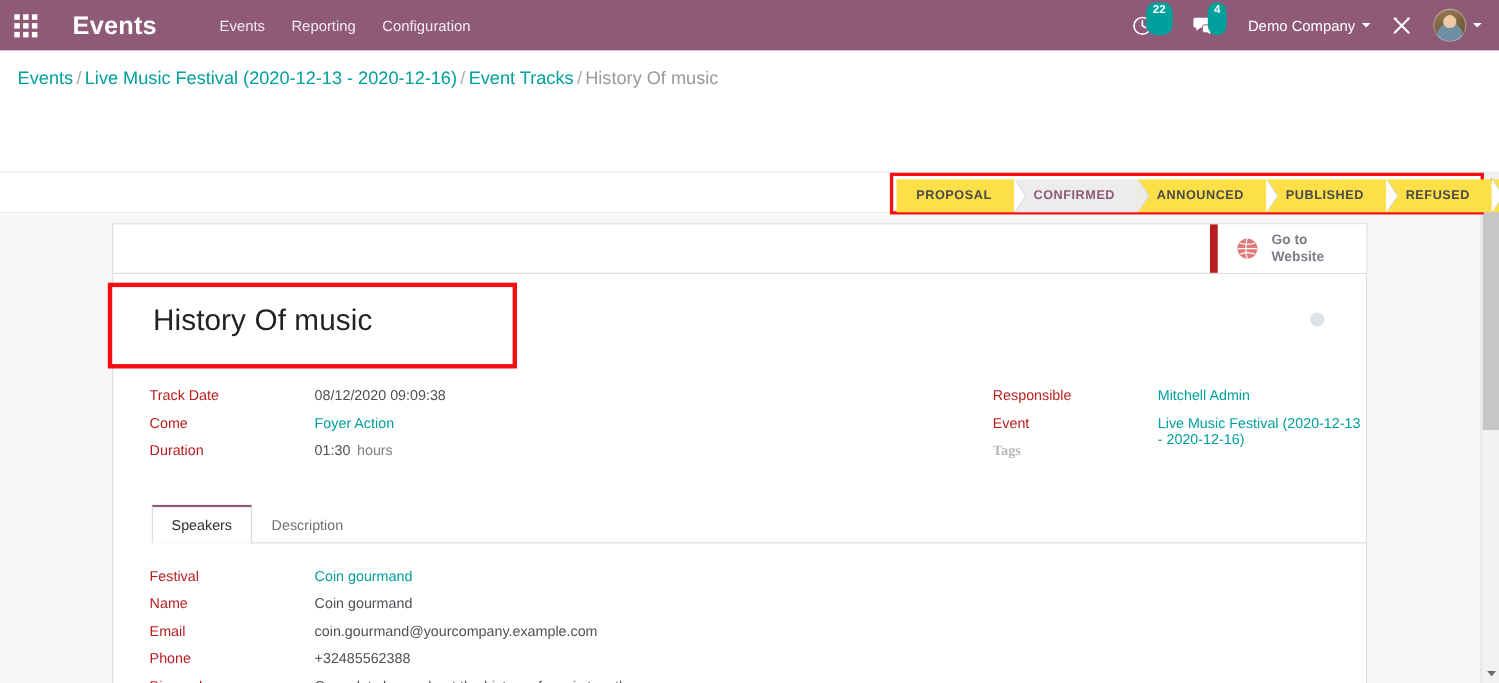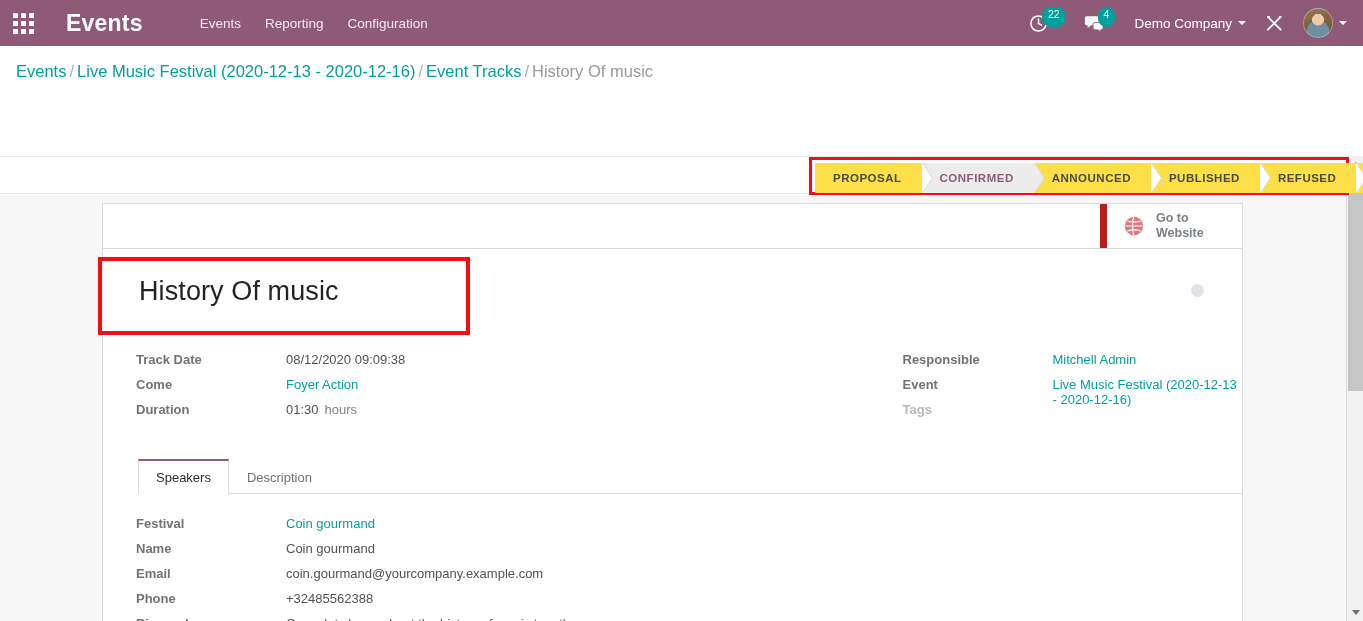--- a/index.html
+++ b/index.html
@@ -36,22 +36,22 @@
   }
   .topright {
     margin-left: auto; display: flex; align-items: center;
     padding-right: 10px; height: 46px;
   }
   .sysbtn {
     position: relative; display: flex; align-items: center;
     padding: 0 9px; height: 46px; cursor: pointer;
   }
   .badge {
-    background: #00A09D; color: #fff; font-size: 10.5px; font-weight: normal;
-    border-radius: 9px; padding: 1px 6px 6px; margin-left: -6px;
+    background: #00A09D; color: #fff; font-size: 10.5px; font-weight: bold;
+    border-radius: 9px; padding: 1px 6px 16px; margin-left: -6px;
     line-height: 13px; position: relative; top: -6px; z-index: 2;
   }
   .ico-svg { display: block; }
   .company {
     color: #ffffff; font-size: 13.5px; padding: 0 10px; cursor: pointer;
     display: flex; align-items: center;
   }
   .caret {
     display: inline-block; width: 0; height: 0; margin-left: 6px;
     border-left: 4px solid transparent; border-right: 4px solid transparent;
@@ -184,23 +184,23 @@
   }
 
   .fieldgrid {
     position: absolute; left: 0; top: 148px; width: 100%;
     display: flex;
   }
   .fcol { width: 50%; padding-left: 33px; }
   .fcol.right { padding-left: 230px; }
   .frow { display: flex; align-items: baseline; height: 25px; }
   .flabel {
-    width: 150px; flex: 0 0 150px; font-size: 13px; font-weight: bold; color: #737373;
-  }
-  .flabel.muted { color: #b6b9bd; font-weight: bold; }
+    width: 150px; flex: 0 0 150px; font-size: 13px; font-weight: normal; color: #b91c1c;
+  }
+  .flabel.muted { color: #b6b9bd; font-weight: bold; font-family: Liberation Serif, serif; }
   .fval { font-size: 13px; color: #4e5257; }
   .fval a, .link { color: #00A09D; text-decoration: none; cursor: pointer; }
   .unit { color: #7c8085; margin-left: 6px; }
 
   
   .notebook { position: absolute; left: 0; top: 255px; width: 100%; }
   .nb-tabs {
     display: flex; align-items: center; margin-left: 35px;
     border-bottom: 1px solid #d8dadd;
   }

